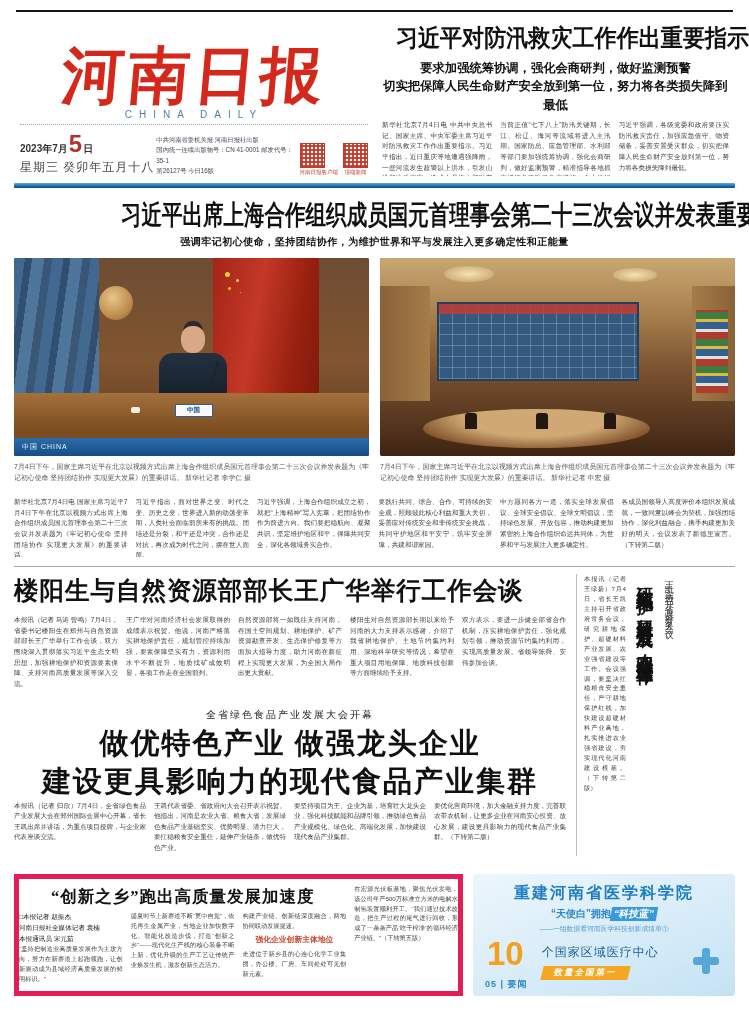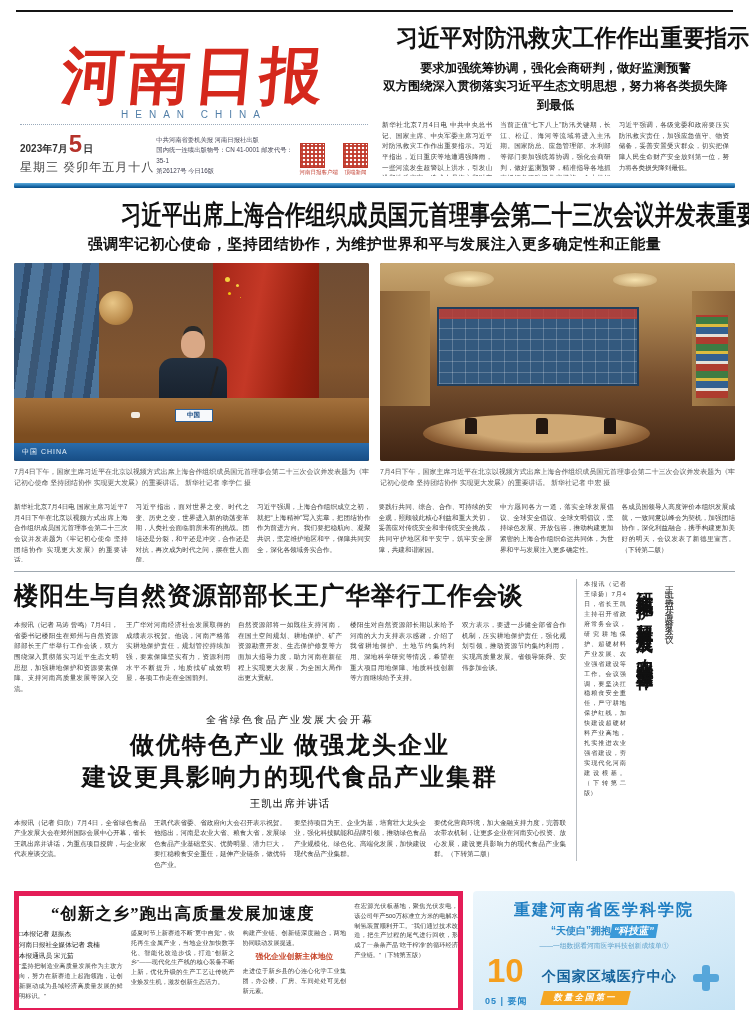--- a/index.html
+++ b/index.html
@@ -35,21 +35,21 @@
             transform:scaleX(.92);transform-origin:center;margin-bottom:5px;}
   .tn-sub{font-size:12.3px;font-weight:bold;text-align:center;line-height:1.5;}
   .cols{display:flex;gap:8px;}
   .smalltext{font-size:6.6px;line-height:1.6;color:#3d3d3d;text-align:justify;overflow:hidden;flex:1;min-width:0;}
   .tn-cols{margin-top:6px;height:56px;}
 
   
   .lead-title-wrap{text-align:center;margin:8px 0 2px;}
   .lead-title{display:inline-block;font-size:27px;font-weight:bold;white-space:nowrap;
               transform:scaleX(.76);transform-origin:center;}
-  .lead-sub{font-size:15px;font-weight:bold;text-align:center;margin:2px 0 9px;letter-spacing:.5px;}
+  .lead-sub{font-size:10px;font-weight:bold;text-align:center;margin:2px 0 9px;letter-spacing:.5px;}
 
   
   .photos{display:flex;gap:11px;}
   .photo{width:50%;height:198px;position:relative;overflow:hidden;border-radius:2px;background:#6b4a33;}
   .abs{position:absolute;}
   
   .p1-bg{inset:0;background:linear-gradient(180deg,#6e4c34 0%,#81552f 52%,#5d3a22 100%);}
   .p1-flags{left:0;top:0;width:24%;height:78%;
     background:repeating-linear-gradient(98deg,#3c6c9c 0 11px,#2b4f77 11px 18px,#4a7ba8 18px 30px,#33587f 30px 38px);
     opacity:.9;filter:blur(.4px);}
@@ -98,21 +98,21 @@
   .divider{border-top:1.5px solid #9fa8b0;margin:9px 0 7px;}
 
   
   .lower{display:flex;gap:10px;}
   .main-left{width:552px;min-width:0;}
   .lou-title{font-family:"Liberation Serif",serif;font-size:25px;font-weight:bold;letter-spacing:1px;
              white-space:nowrap;margin:0 0 8px;transform:scaleX(.98);transform-origin:left;}
   .lou-cols{height:84px;}
   .food{margin-top:9px;text-align:center;}
   .food-kicker{font-size:10px;color:#222;margin-bottom:3px;letter-spacing:2px;}
-  .food-t{font-family:"Liberation Serif",serif;font-size:24px;font-weight:bold;line-height:1.3;letter-spacing:2px;}
+  .food-t{font-family:"Liberation Serif",serif;font-size:29px;font-weight:bold;line-height:1.3;letter-spacing:2px;}
   .food-byline{font-size:10.5px;margin:4px 0 7px;letter-spacing:1px;}
   .food-cols{height:64px;text-align:left;}
   .sidebar{flex:1;min-width:0;border-left:1px solid #b9bec3;padding-left:7px;display:flex;gap:5px;height:282px;box-sizing:border-box;}
   .sb-body{width:42px;height:100%;flex:none;font-size:6.2px;}
   .sb-title{writing-mode:vertical-rl;font-family:"Liberation Serif",serif;font-size:17px;font-weight:bold;
             line-height:1.55;letter-spacing:2px;height:100%;}
   .sb-kicker{writing-mode:vertical-rl;font-size:9px;color:#333;letter-spacing:4px;height:96%;}
 
   
   .bottomrow{display:flex;gap:10px;margin-top:9px;align-items:stretch;}
@@ -127,39 +127,39 @@
 
   .promo{flex:1;min-width:0;background:linear-gradient(160deg,#ecf6fc 0%,#d2e9f7 70%,#c4e2f4 100%);
          border-radius:4px;padding:9px 10px 6px;box-sizing:border-box;position:relative;overflow:hidden;height:122px;}
   .promo-title{color:#1f7ec2;font-family:Liberation Serif, serif;font-size:16px;font-weight:bold;
                text-align:center;letter-spacing:2px;white-space:nowrap;}
   .promo-sub{text-align:center;font-size:10px;font-weight:bold;color:#2a88c8;margin-top:3px;}
   .promo-hi{background:#3a9ad9;color:#fff;padding:0 3px;display:inline-block;transform:skewX(-10deg);}
   .promo-dash{text-align:center;font-size:6.8px;color:#5a9ec9;margin-top:3px;white-space:nowrap;}
   .promo-row{display:flex;align-items:flex-start;gap:18px;margin-top:4px;padding-left:4px;}
   .promo-num{font-size:33px;font-weight:bold;color:#f59f1e;line-height:.95;}
-  .promo-label{font-size:14px;font-weight:bold;color:#16639c;letter-spacing:1px;margin-top:13px;}
+  .promo-label{font-size:12px;font-weight:normal;color:#16639c;letter-spacing:1px;margin-top:6px;}
   .promo-banner{display:inline-block;background:#f5a623;color:#fff;font-size:8.5px;font-weight:bold;
                 padding:1px 12px;transform:skewX(-14deg);margin-top:3px;letter-spacing:2px;}
   .promo-foot{position:absolute;left:12px;bottom:5px;font-size:9px;color:#2a88c8;font-weight:bold;letter-spacing:1px;}
   .promo-cross{position:absolute;right:16px;bottom:22px;width:26px;height:26px;opacity:.9;}
   .promo-cross:before,.promo-cross:after{content:"";position:absolute;background:#4aa0d8;border-radius:3px;}
   .promo-cross:before{left:9px;top:0;width:8px;height:26px;}
   .promo-cross:after{left:0;top:9px;width:26px;height:8px;}
 </style>
 </head>
 <body>
 
 <div class="page">
   <div class="toprule"></div>
 
   <div class="header">
     <div class="mast">
       <div class="logo">河南日报</div>
-      <div class="logo-en">HENAN CHINA</div>
+      <div class="logo-en">CHINA DAILY</div>
       <div class="mastrow">
         <div class="dateblock">
           <div class="date1"><span>2023年7月</span><span class="date-day">5</span><span>日</span></div>
           <div class="date2">星期三 癸卯年五月十八</div>
         </div>
         <div class="pubblock">
           <div>中共河南省委机关报 河南日报社出版</div>
           <div>国内统一连续出版物号：CN 41-0001 邮发代号：35-1</div>
           <div>第26127号 今日16版</div>
         </div>
@@ -172,21 +172,21 @@
             <div class="qr"></div>
             <div class="qr-label">顶端新闻</div>
           </div>
         </div>
       </div>
     </div>
 
     <div class="topnews">
       <div class="tn-title">习近平对防汛救灾工作作出重要指示</div>
       <div class="tn-sub">要求加强统筹协调，强化会商研判，做好监测预警</div>
-      <div class="tn-sub">双方围绕深入贯彻落实习近平生态文明思想，努力将各类损失降到最低</div>
+      <div class="tn-sub">切实把保障人民生命财产安全放到第一位，努力将各类损失降到最低</div>
       <div class="cols tn-cols">
         <div class="smalltext">新华社北京7月4日电 中共中央总书记、国家主席、中央军委主席习近平对防汛救灾工作作出重要指示。习近平指出，近日重庆等地遭遇强降雨，一些河流发生超警以上洪水，引发山洪和地质灾害，造成人员伤亡和财产损失。</div>
         <div class="smalltext">当前正值“七下八上”防汛关键期，长江、松辽、海河等流域将进入主汛期。国家防总、应急管理部、水利部等部门要加强统筹协调，强化会商研判，做好监测预警，精准指导各地抓实抓细各项防汛救灾措施，全力做好抢险救援工作。</div>
         <div class="smalltext">习近平强调，各级党委和政府要压实防汛救灾责任，加强应急值守、物资储备，妥善安置受灾群众，切实把保障人民生命财产安全放到第一位，努力将各类损失降到最低。</div>
       </div>
     </div>
   </div>
 
   <div class="bluerule"></div>
 
@@ -250,21 +250,20 @@
         <div class="smalltext">王广华对河南经济社会发展取得的成绩表示祝贺。他说，河南严格落实耕地保护责任，规划管控持续加强，要素保障坚实有力，资源利用水平不断提升，地质找矿成效明显，各项工作走在全国前列。</div>
         <div class="smalltext">自然资源部将一如既往支持河南，在国土空间规划、耕地保护、矿产资源勘查开发、生态保护修复等方面加大指导力度，助力河南在新征程上实现更大发展，为全国大局作出更大贡献。</div>
         <div class="smalltext">楼阳生对自然资源部长期以来给予河南的大力支持表示感谢，介绍了我省耕地保护、土地节约集约利用、深地科学研究等情况，希望在重大项目用地保障、地质科技创新等方面继续给予支持。</div>
         <div class="smalltext">双方表示，要进一步健全部省合作机制，压实耕地保护责任，强化规划引领，推动资源节约集约利用，实现高质量发展。省领导陈舜、安伟参加会谈。</div>
       </div>
 
       <div class="food">
         <div class="food-kicker">全省绿色食品产业发展大会开幕</div>
         <div class="food-t">做优特色产业 做强龙头企业</div>
         <div class="food-t">建设更具影响力的现代食品产业集群</div>
-        <div class="food-byline">王凯出席并讲话</div>
         <div class="cols food-cols">
           <div class="smalltext">本报讯（记者 归欣）7月4日，全省绿色食品产业发展大会在郑州国际会展中心开幕，省长王凯出席并讲话，为重点项目授牌，与企业家代表座谈交流。</div>
           <div class="smalltext">王凯代表省委、省政府向大会召开表示祝贺。他指出，河南是农业大省、粮食大省，发展绿色食品产业基础坚实、优势明显、潜力巨大，要扛稳粮食安全重任，延伸产业链条，做优特色产业。</div>
           <div class="smalltext">要坚持项目为王、企业为基，培育壮大龙头企业，强化科技赋能和品牌引领，推动绿色食品产业规模化、绿色化、高端化发展，加快建设现代食品产业集群。</div>
           <div class="smalltext">要优化营商环境，加大金融支持力度，完善联农带农机制，让更多企业在河南安心投资、放心发展，建设更具影响力的现代食品产业集群。（下转第二版）</div>
         </div>
       </div>
     </div>
 
     <div class="sidebar">

